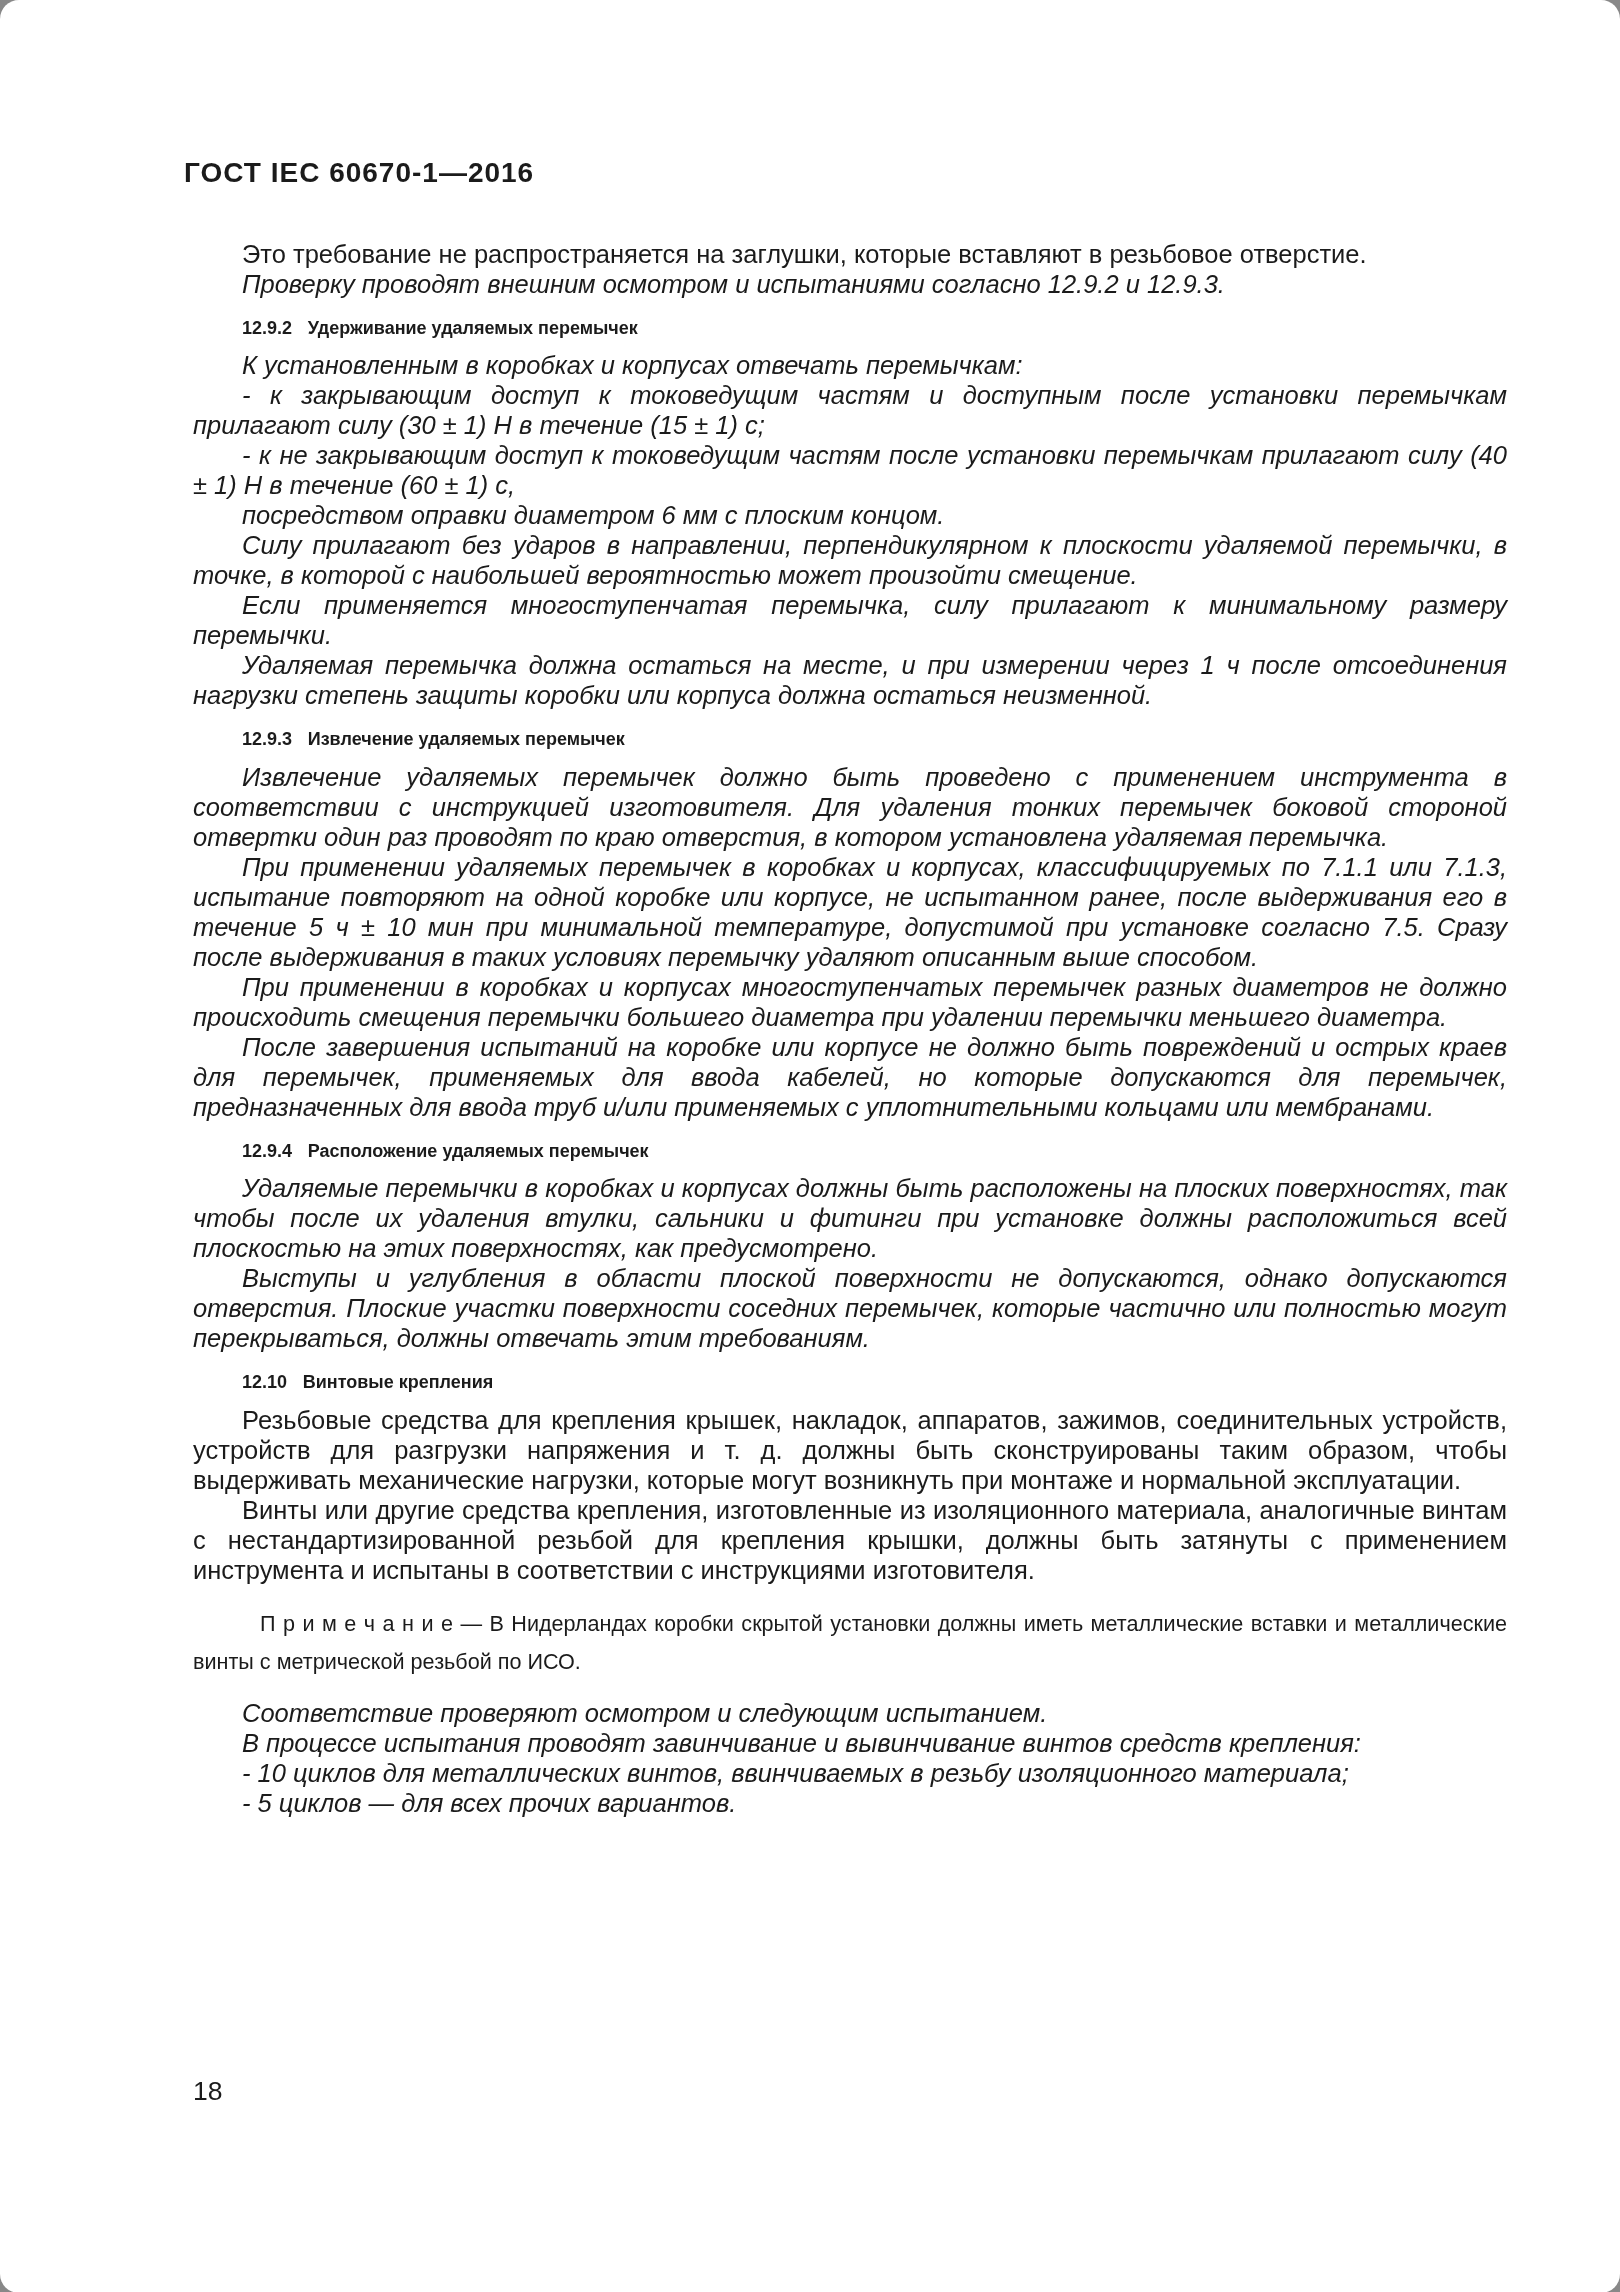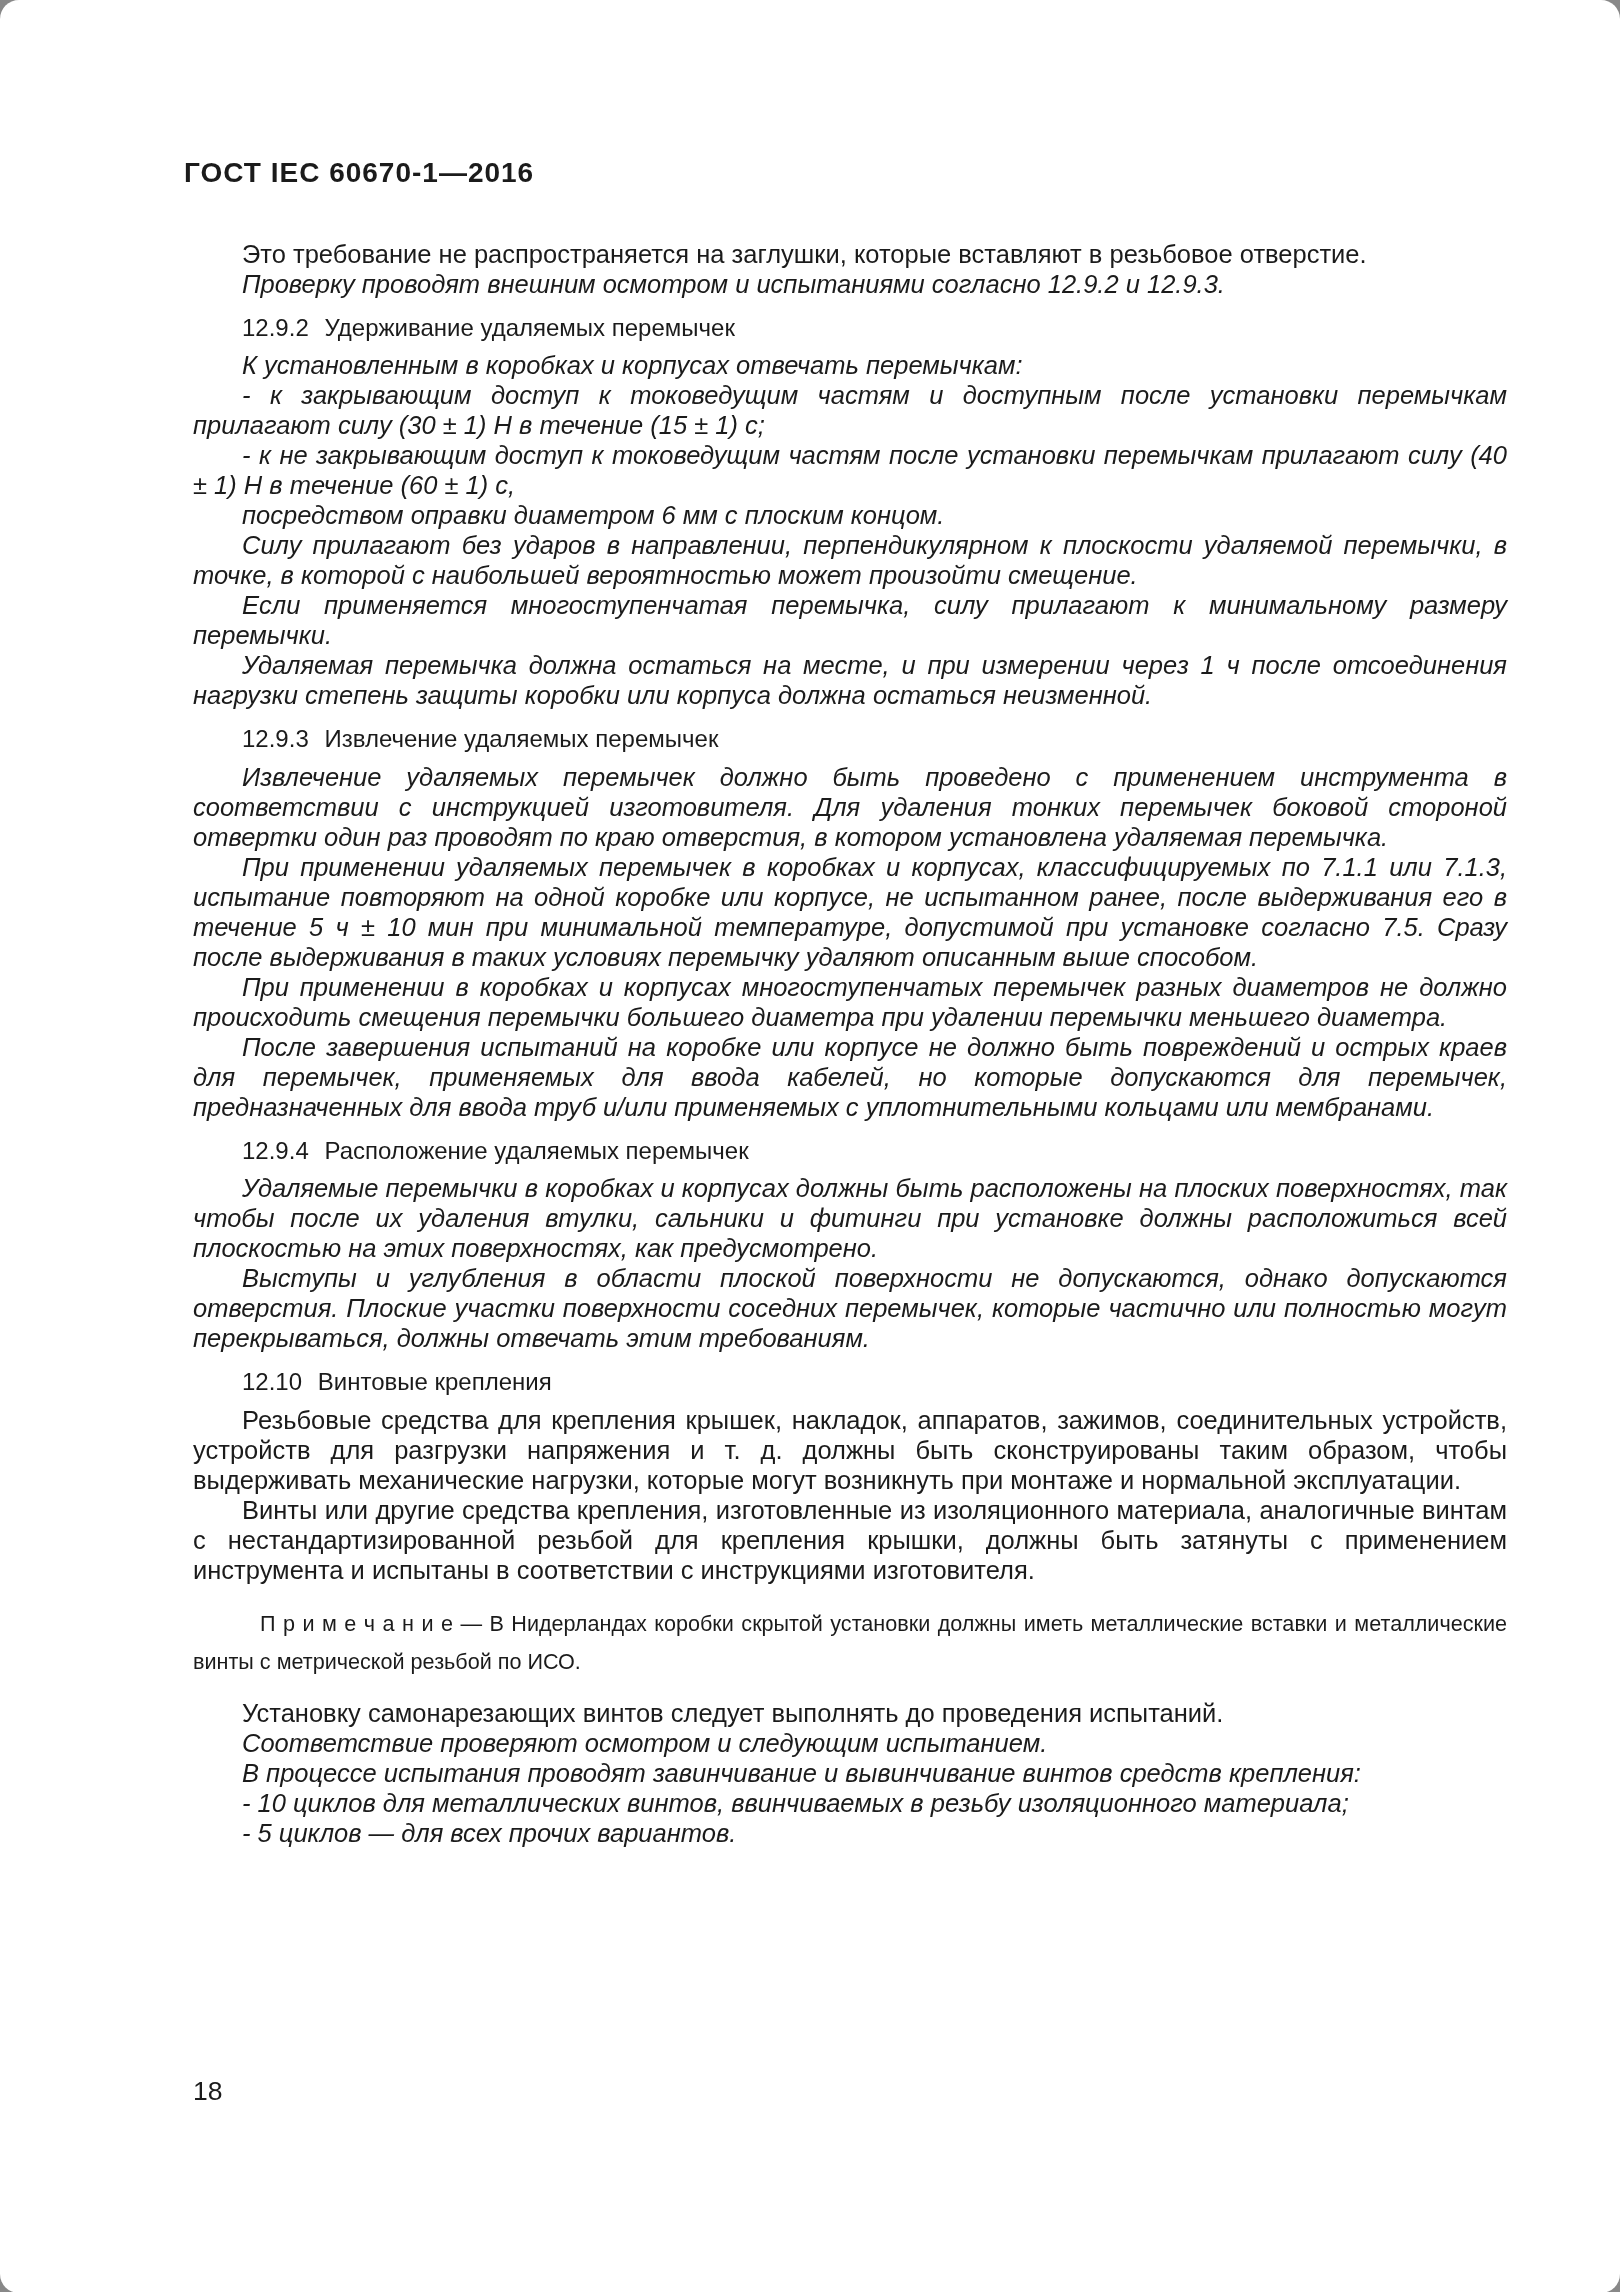--- a/index.html
+++ b/index.html
@@ -17,21 +17,21 @@
     font-size:28px;font-weight:bold;letter-spacing:1px;
     white-space:nowrap;
   }
   .doc-body{
     position:absolute;left:193px;top:239px;width:1314px;
     font-size:25.5px;line-height:30px;text-align:justify;
   }
   p.para{margin:0;text-indent:49px;}
   p.italic{font-style:italic;}
   h3.clause{
-    font-size:24px;line-height:30px;font-weight:normal;
+    font-size:18px;line-height:30px;font-weight:bold;
     margin:13.7px 0 7.8px 0;text-align:left;text-indent:49px;
   }
   h3.clause .num{margin-right:15.7px;}
   p.note{
     font-size:21.6px;line-height:38px;
     margin:19.6px 0 17.6px 0;text-indent:67px;
   }
   .page-number{
     position:absolute;left:193px;top:2076px;
     font-size:26.5px;
@@ -68,21 +68,20 @@
     <h3 class="clause"><span class="num">12.9.4</span><span>Расположение удаляемых перемычек</span></h3>
 
     <p class="para italic">Удаляемые перемычки в коробках и корпусах должны быть расположены на плоских поверхностях, так чтобы после их удаления втулки, сальники и фитинги при установке должны расположиться всей плоскостью на этих поверхностях, как предусмотрено.</p>
     <p class="para italic">Выступы и углубления в области плоской поверхности не допускаются, однако допускаются отверстия. Плоские участки поверхности соседних перемычек, которые частично или полностью могут перекрываться, должны отвечать этим требованиям.</p>
 
     <h3 class="clause"><span class="num">12.10</span><span>Винтовые крепления</span></h3>
 
     <p class="para">Резьбовые средства для крепления крышек, накладок, аппаратов, зажимов, соединительных устройств, устройств для разгрузки напряжения и т. д. должны быть сконструированы таким образом, чтобы выдерживать механические нагрузки, которые могут возникнуть при монтаже и нормальной эксплуатации.</p>
     <p class="para">Винты или другие средства крепления, изготовленные из изоляционного материала, аналогичные винтам с нестандартизированной резьбой для крепления крышки, должны быть затянуты с применением инструмента и испытаны в соответствии с инструкциями изготовителя.</p>
     <p class="note">П р и м е ч а н и е — В Нидерландах коробки скрытой установки должны иметь металлические вставки и металлические винты с метрической резьбой по ИСО.</p>
-    <p class="para">Установку самонарезающих винтов следует выполнять до проведения испытаний.</p>
     <p class="para italic">Соответствие проверяют осмотром и следующим испытанием.</p>
     <p class="para italic">В процессе испытания проводят завинчивание и вывинчивание винтов средств крепления:</p>
     <p class="para italic">- 10 циклов для металлических винтов, ввинчиваемых в резьбу изоляционного материала;</p>
     <p class="para italic">- 5 циклов — для всех прочих вариантов.</p>
   </div>
 
   <div class="page-number">18</div>
 
 </div>
 

